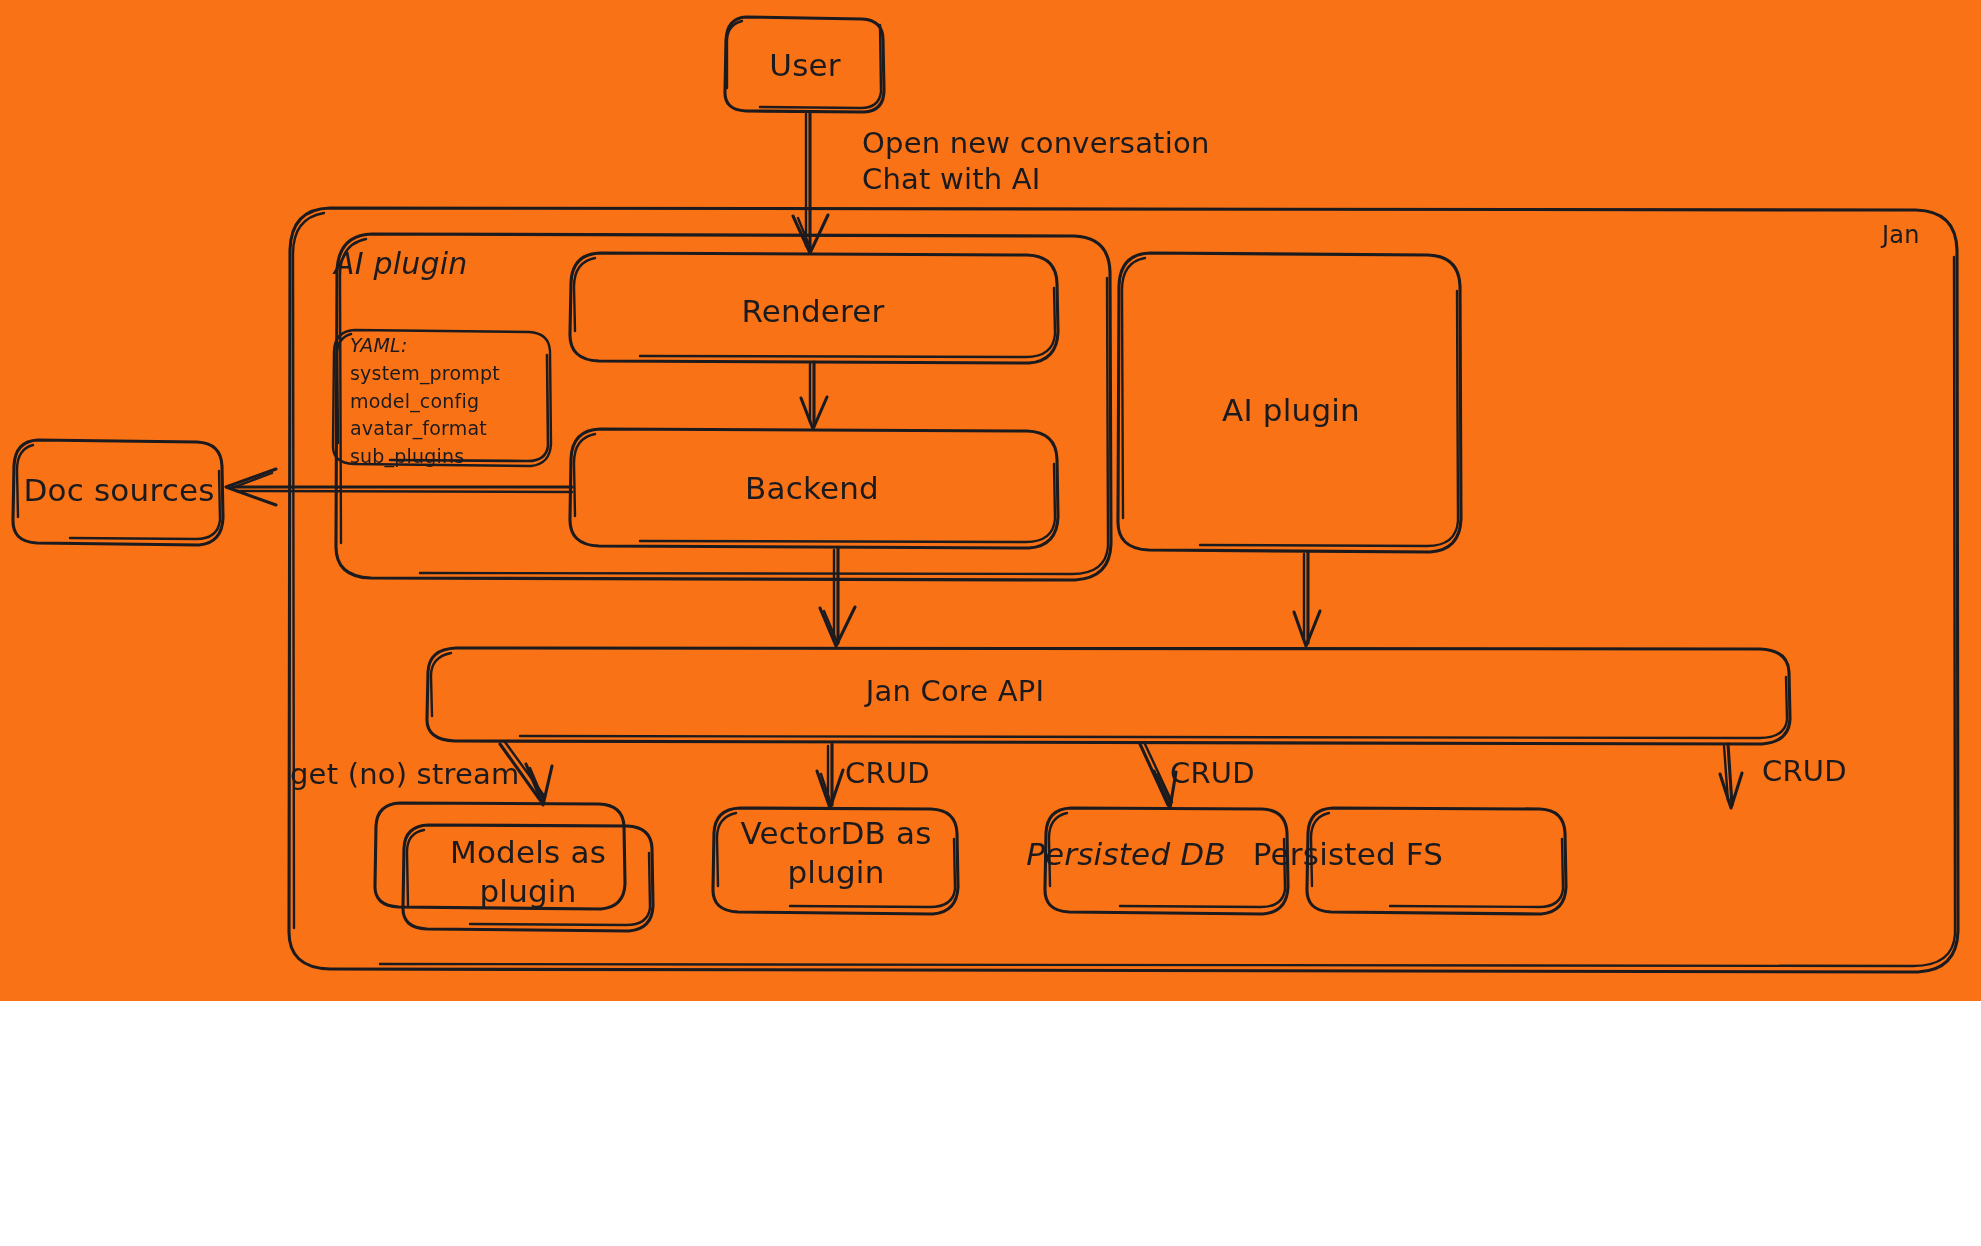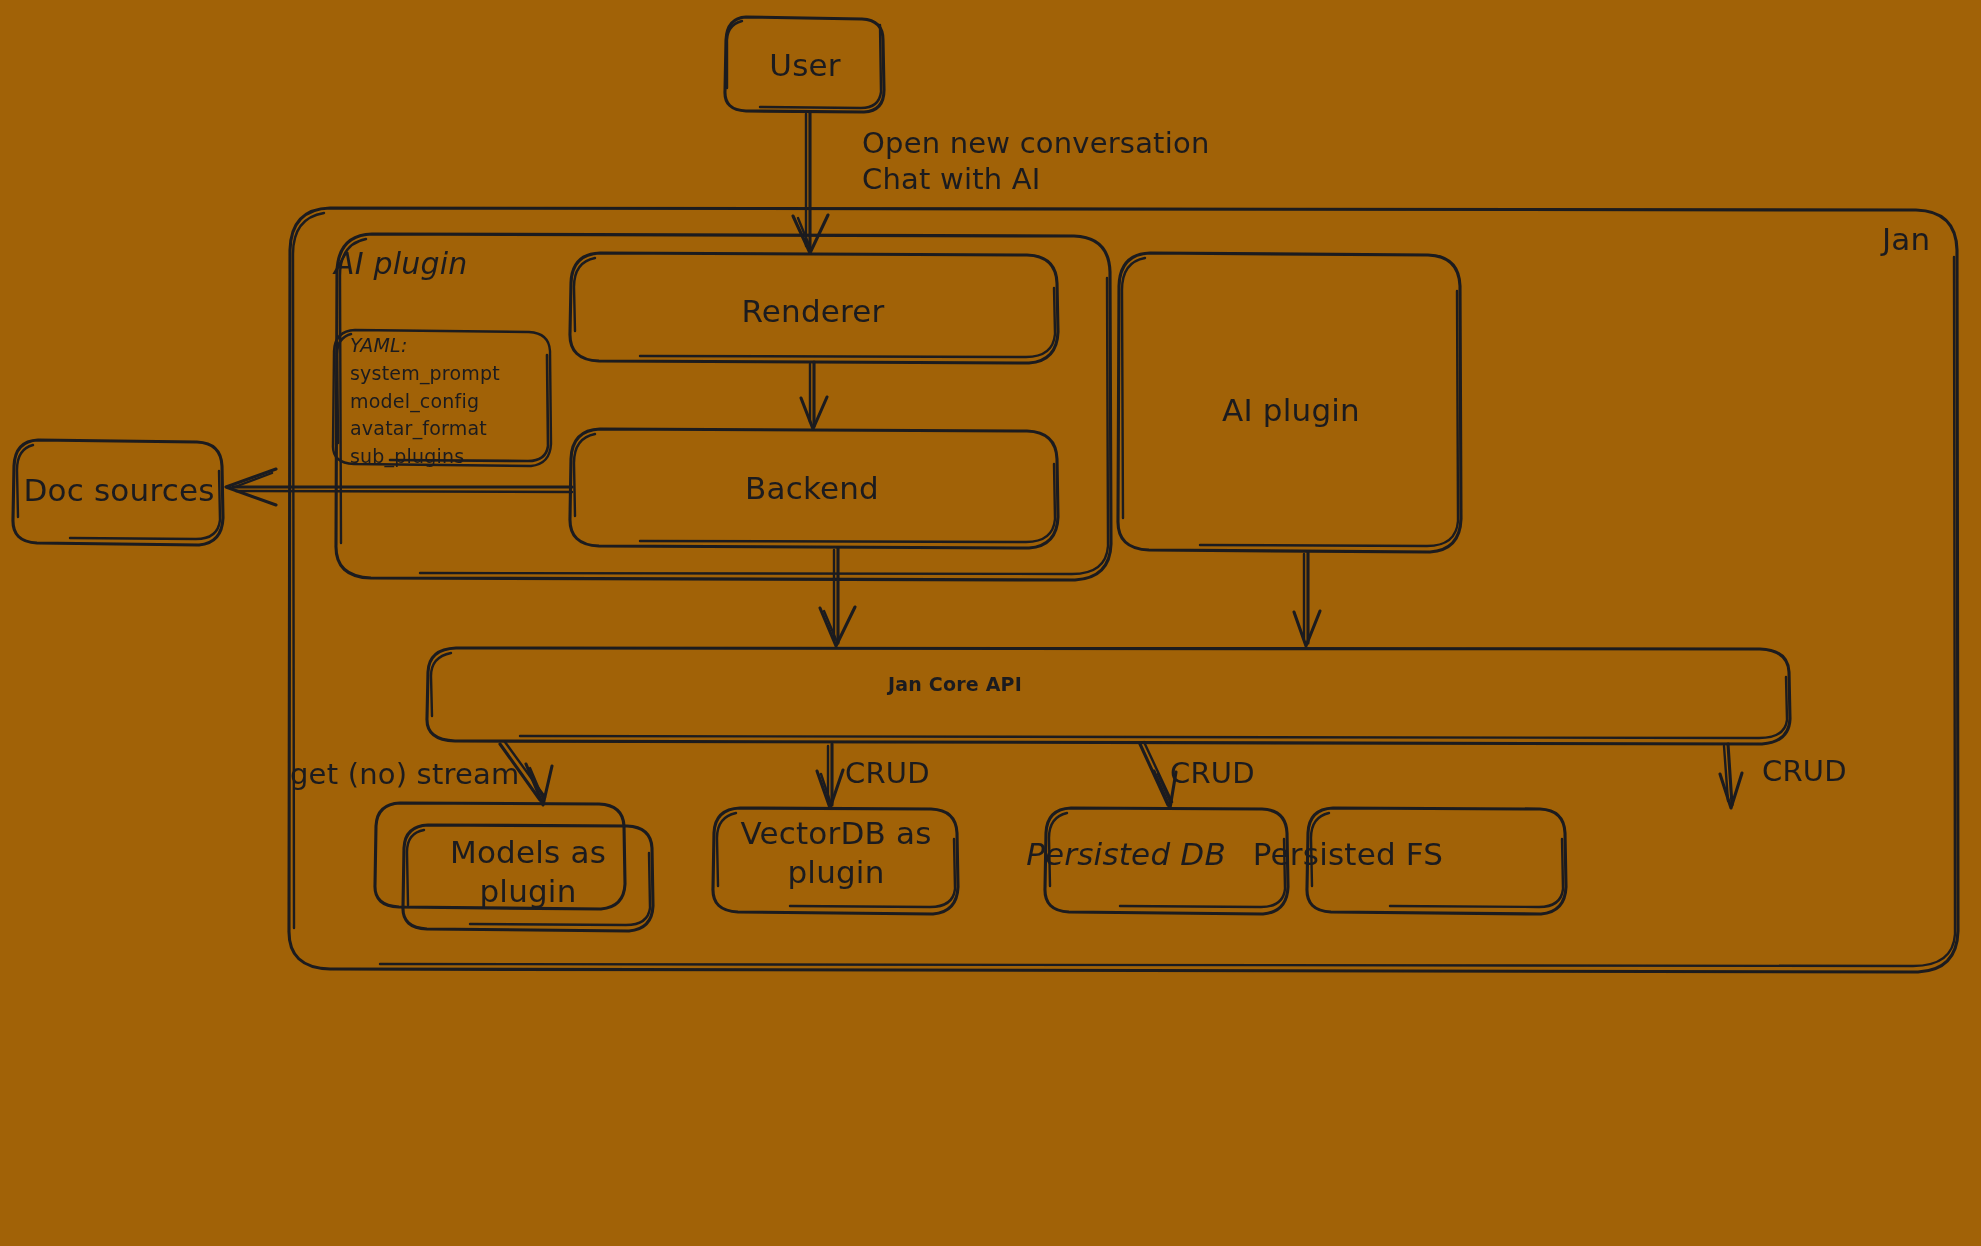--- a/index.html
+++ b/index.html
@@ -3,22 +3,22 @@
 <meta charset="utf-8">
 <style>
   html, body {
     margin: 0;
     padding: 0;
     background: #ffffff;
   }
   #canvas {
     position: relative;
     width: 1981px;
-    height: 1246px;
-    background: #a16207;
+    height: 1001px;
+    background: #f97316;
     overflow: hidden;
     font-family: "DejaVu Sans", sans-serif;
   }
   svg.layer {
     position: absolute;
     top: 0;
     left: 0;
     width: 1981px;
     height: 1246px;
   }
@@ -28,23 +28,23 @@
     font-family: "DejaVu Sans", sans-serif;
     white-space: pre;
     line-height: 1.25;
     letter-spacing: 0.2px;
   }
   .lbl.c {
     text-align: center;
     transform: translateX(-50%);
   }
   .t-box      { font-size: 31px; }
-  .t-boxsm    { font-size: 19px; font-weight: bold; }
+  .t-boxsm    { font-size: 29px; }
   .t-group    { font-size: 30px; font-style: italic; }
-  .t-jan      { font-size: 31px; }
+  .t-jan      { font-size: 24px; }
   .t-edge     { font-size: 29px; }
   .t-yaml     { font-size: 19px; }
   .t-yaml-hd  { font-size: 19px; font-style: italic; }
 </style>
 </head>
 <body>
 
 <div id="canvas">
 
   <svg class="layer" viewBox="0 0 1981 1246" xmlns="http://www.w3.org/2000/svg">

